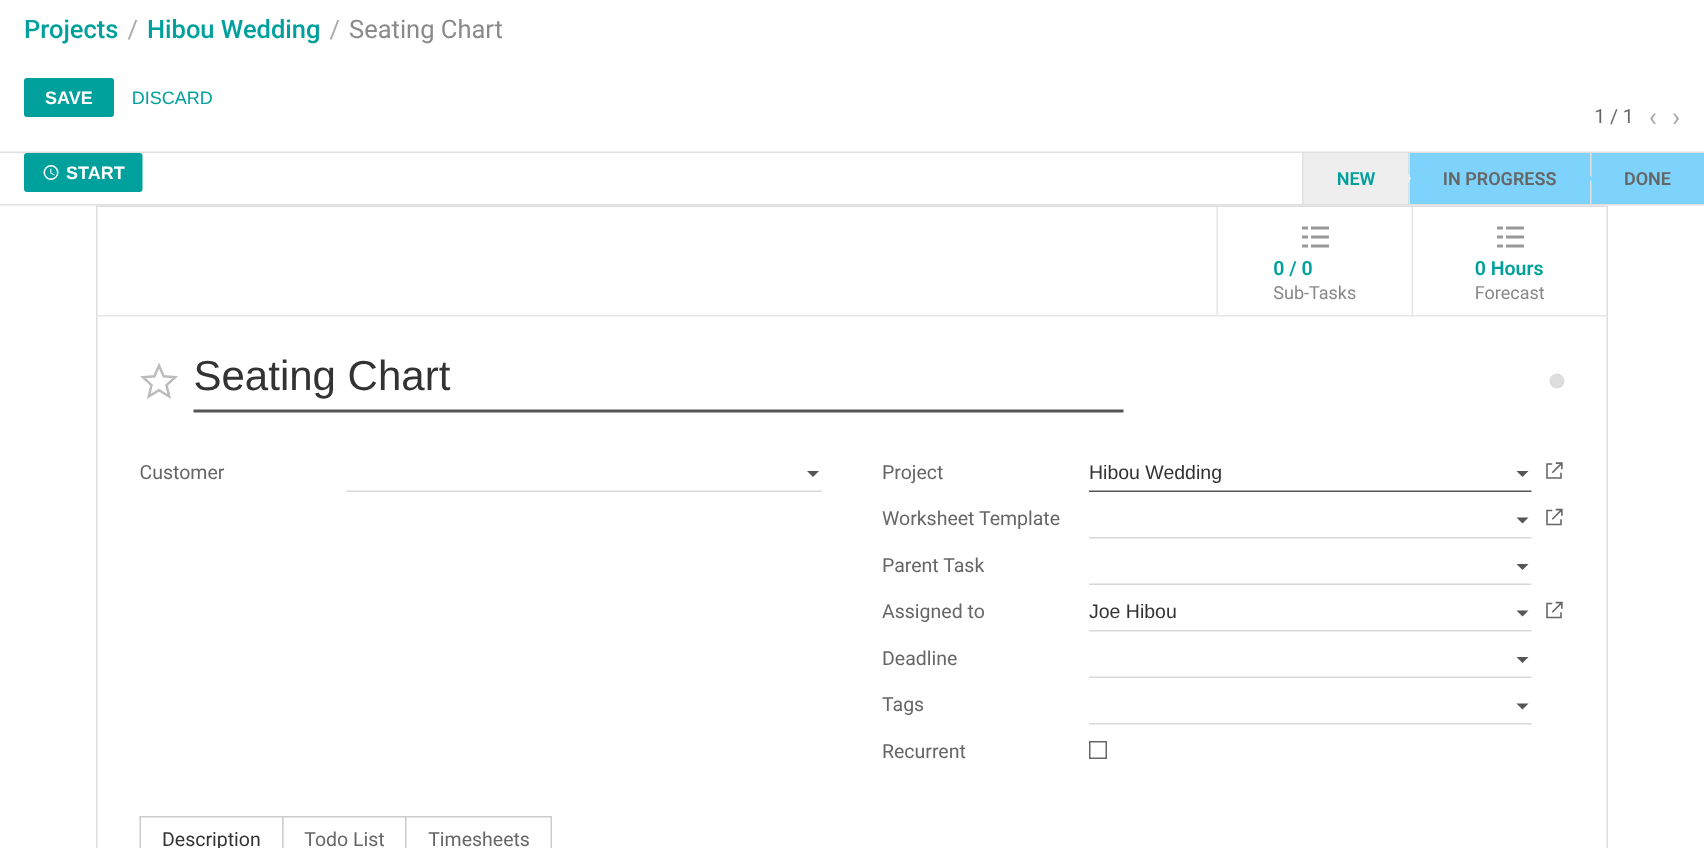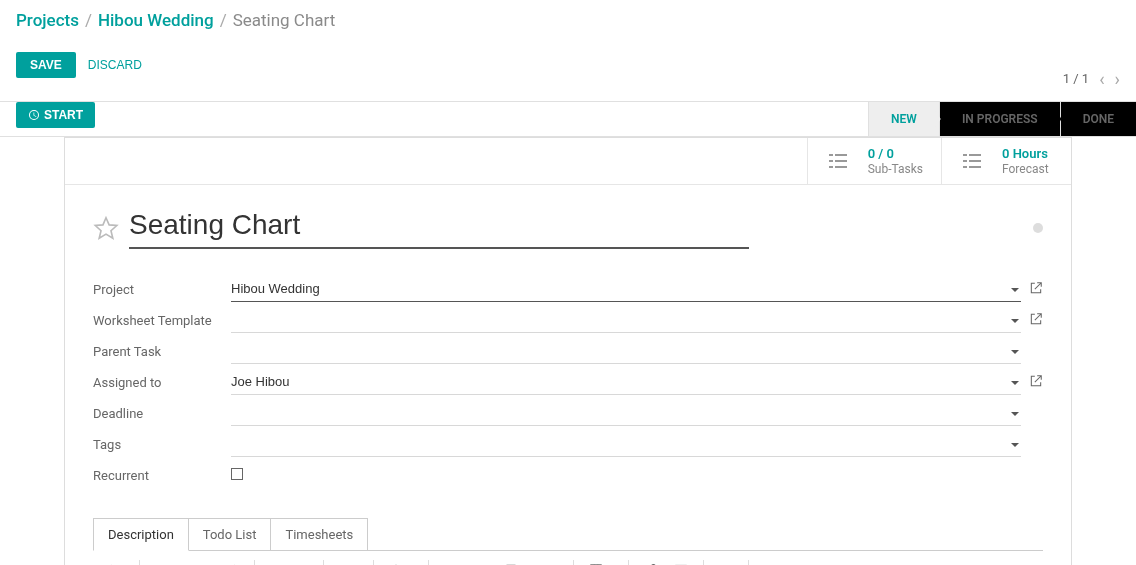--- a/index.html
+++ b/index.html
@@ -13,30 +13,30 @@
     .action-bar { display: flex; align-items: center; padding: 4px 16px 12px; }
     .btn-primary { background: #00a09d; color: #fff; border: none; padding: 6px 14px; font-weight: 600; font-size: 12px; cursor: pointer; margin-right: 12px; border-radius: 2px; }
     .btn-discard { background: none; border: none; color: #00a09d; font-weight: 500; font-size: 12px; cursor: pointer; }
     .pager { margin-left: auto; display: flex; align-items: center; gap: 10px; color: #666; font-size: 13px; margin-top: 28px; }
     .pager-arrow { color: #aaa; cursor: pointer; font-size: 18px; }
     
     .status-row { display: flex; border-top: 1px solid #e0e0e0; border-bottom: 1px solid #e0e0e0; align-items: stretch; }
     .btn-start { background: #00a09d; color: #fff; border: none; padding: 6px 12px; font-weight: 600; font-size: 12px; margin: 0 0 8px 16px; display: inline-flex; align-items: center; gap: 4px; border-radius: 2px; cursor: pointer; }
     .btn-start svg { width: 12px; height: 12px; fill: #fff; }
     .status-bar { margin-left: auto; display: flex; }
-    .status-step { border-left: 1px solid #e0e0e0; padding: 10px 22px; font-size: 12px; font-weight: 600; color: #666; cursor: pointer; position: relative; background: #000000; }
+    .status-step { border-left: 1px solid #e0e0e0; padding: 10px 22px; font-size: 12px; font-weight: 600; color: #666; cursor: pointer; position: relative; background: #7dd3fc; }
     .status-step::after { content: ""; position: absolute; right: -9px; top: 0; bottom: 0; width: 18px; background: inherit; clip-path: polygon(0 0, 60% 50%, 0 100%); z-index: 1; }
     .status-step.active { background: #eeeeee; color: #00a09d; }
     .status-step .caret { display: inline-block; margin-left: 4px; border: 4px solid transparent; border-top-color: #666; transform: translateY(2px); }
     
     .form-sheet { margin: 0 auto; max-width: 1056px; padding: 0 24px; }
     .sheet-box { border: 1px solid #ddd; }
     
     .stat-bar { display: flex; justify-content: flex-end; border-bottom: 1px solid #e6e6e6; }
-    .stat-btn { border-left: 1px solid #e6e6e6; padding: 8px 18px; display: flex; align-items: center; gap: 18px; cursor: pointer; min-width: 130px; }
+    .stat-btn { border-left: 1px solid #e6e6e6; padding: 8px 18px; display: flex; align-items: center; gap: 2px; cursor: pointer; min-width: 130px; flex-direction: column; }
     .stat-btn svg { width: 24px; height: 24px; fill: #999; }
     .stat-txt { display: flex; flex-direction: column; line-height: 1.2; }
     .stat-num { color: #00a09d; font-weight: 600; font-size: 13px; }
     .stat-lbl { color: #888; font-size: 12px; }
     
     .title-row { display: flex; align-items: center; padding: 22px 28px 8px; gap: 10px; }
     .star { width: 26px; height: 26px; stroke: #bbb; fill: none; stroke-width: 1.5; cursor: pointer; }
     .title-input { border: none; border-bottom: 2px solid #555; font-size: 28px; padding: 2px 0 6px; flex: 1; max-width: 620px; color: #333; }
     .status-dot { margin-left: auto; width: 10px; height: 10px; border-radius: 50%; background: #ddd; }
     
@@ -128,20 +128,29 @@
       <svg class="star" viewBox="0 0 24 24">
           <path d="M12 2.5l2.9 6.6 7.1.6-5.4 4.8 1.7 7-6.3-3.8-6.3 3.8 1.7-7L2.1 9.7l7.1-.6z"></path>
         </svg>
       <input class="title-input" value="Seating Chart" style="">
       <div class="status-dot"></div>
     </div>
 
     <div class="fields">
       <div class="fields-col">
         <div class="field-row">
+          <div class="field-label">Customer</div>
+          <div class="field-input-wrap">
+            <input class="field-input" value="" style="">
+            <span class="dd-caret"></span>
+          </div>
+        </div>
+      </div>
+      <div class="fields-col">
+        <div class="field-row">
           <div class="field-label">Project</div>
           <div class="field-input-wrap strong">
             <input class="field-input" value="Hibou Wedding" style="">
             <span class="dd-caret"></span>
           </div>
           <span class="ext-link"><svg viewBox="0 0 24 24">
                 <path d="M14 3h7v7m0-7L10 14M20 14v6H4V4h6"></path>
               </svg></span>
         </div>
         <div class="field-row">

